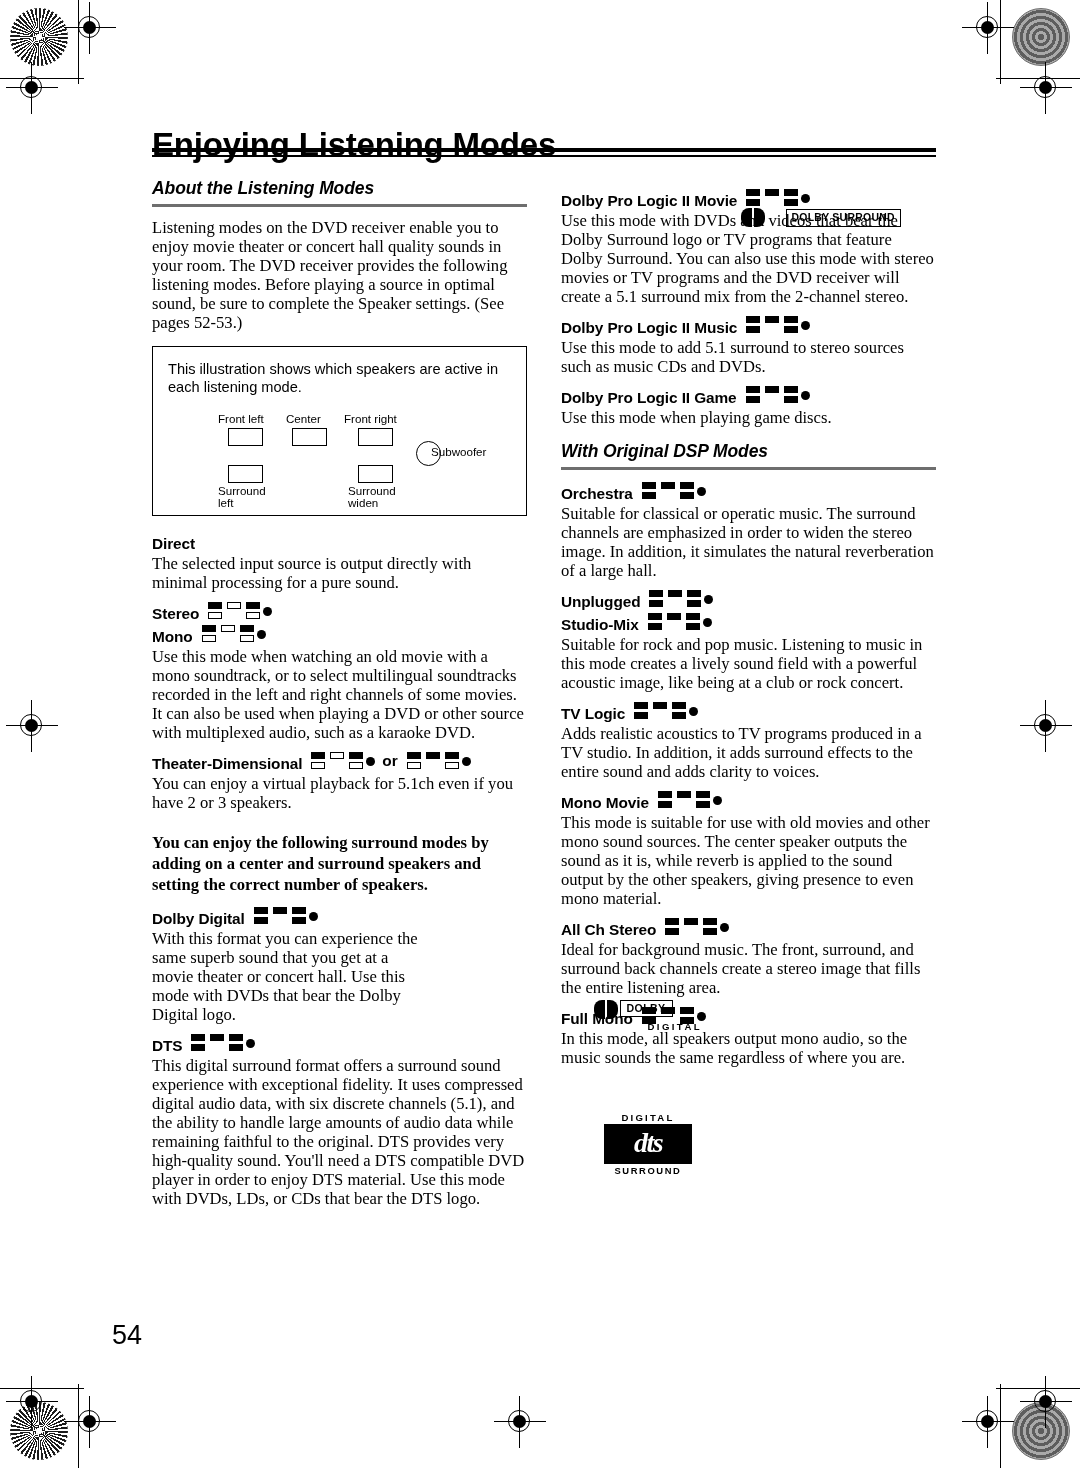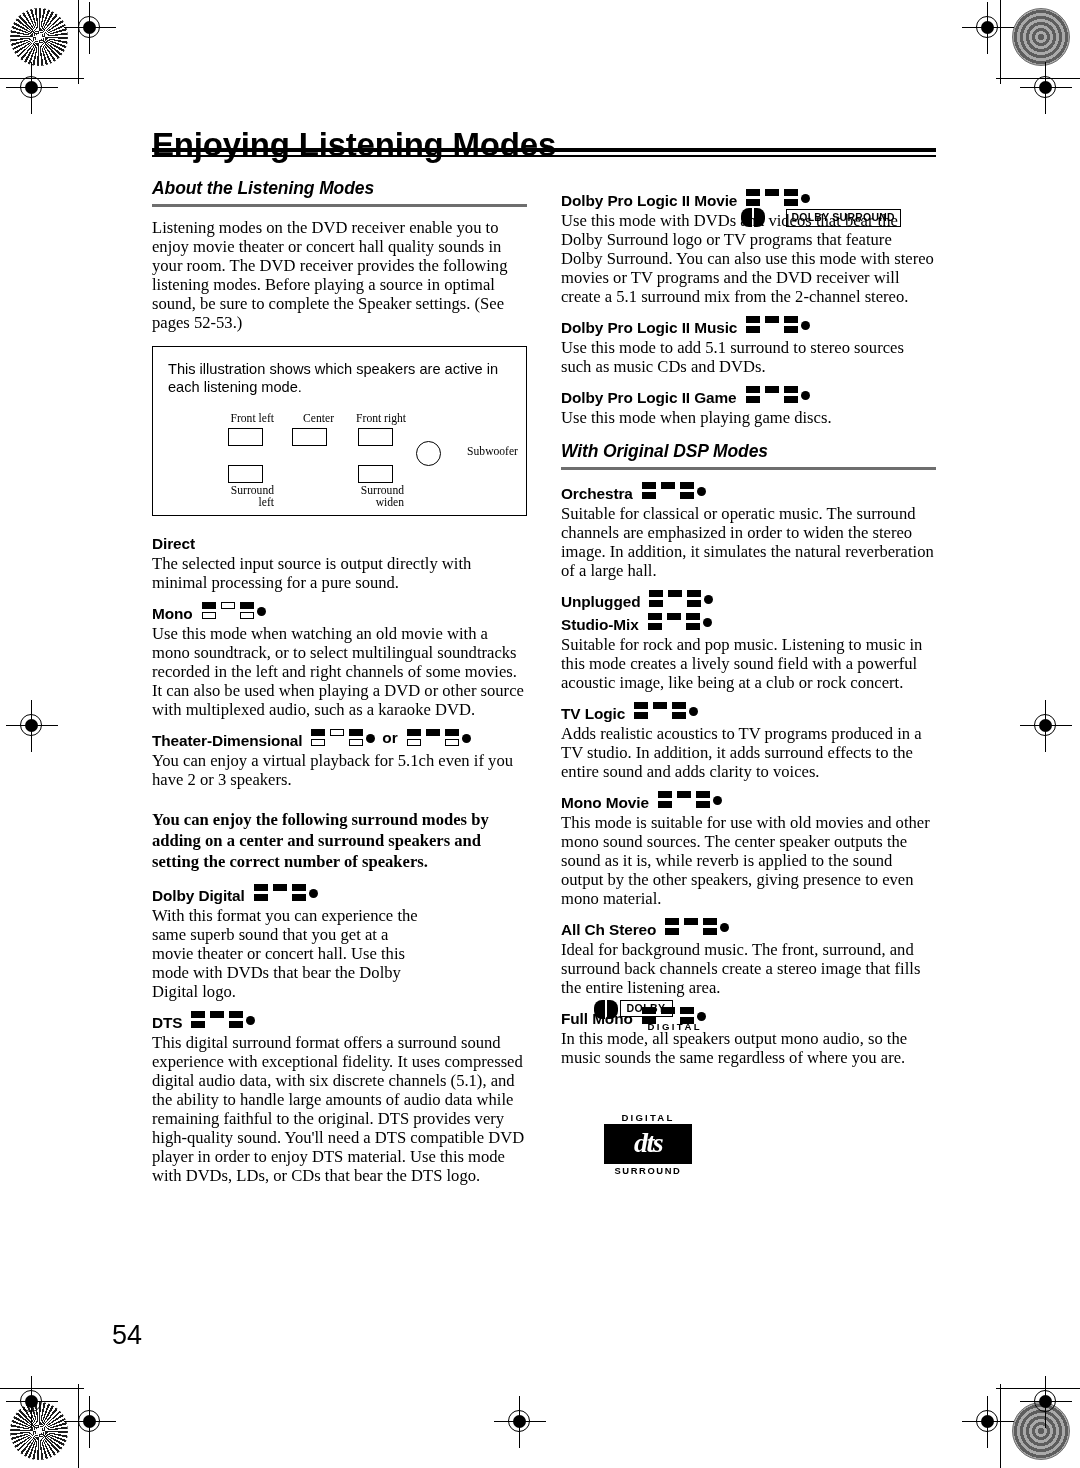--- a/index.html
+++ b/index.html
@@ -208,25 +208,25 @@
     line-height: 18px;
     margin: 0;
   }
   .diagram {
     position: absolute;
     left: 15px; top: 66px;
     width: 345px; height: 92px;
   }
   .diagram .lbl {
     position: absolute;
-    font-family: Liberation Serif, serif;
+    font-family: Liberation Sans, sans-serif;
     font-size: 11.6px;
     line-height: 12.6px;
     white-space: nowrap;
-    text-align: right;
+    text-align: left;
   }
   .diagram .spk-box {
     position: absolute;
     width: 35px; height: 18px;
     border: 1.4px solid #000;
     box-sizing: border-box;
     background: #fff;
   }
   .diagram .sub-circle {
     position: absolute;
@@ -238,21 +238,21 @@
   }
 
   
   .d-fl-lbl { left: 50px;  top: 0px;  width: 56px; }
   .d-ce-lbl { left: 118px; top: 0px;  width: 48px; }
   .d-fr-lbl { left: 176px; top: 0px;  width: 62px; }
   .d-fl-box { left: 60px;  top: 15px; }
   .d-ce-box { left: 124px; top: 15px; }
   .d-fr-box { left: 190px; top: 15px; }
   .d-sub-circle { left: 248px; top: 28px; }
-  .d-sub-lbl { left: 280px; top: 33px; width: 70px; text-align: left; }
+  .d-sub-lbl { left: 263px; top: 33px; width: 70px; text-align: left; }
   .d-sl-box { left: 60px;  top: 52px; }
   .d-sr-box { left: 190px; top: 52px; }
   .d-sl-lbl { left: 50px;  top: 72px; width: 56px; }
   .d-sr-lbl { left: 180px; top: 72px; width: 56px; }
   .dd-mark {
     display: inline-flex;
     gap: 1.5px;
     align-items: center;
   }
   .dd-mark .d-left, .dd-mark .d-right {
@@ -473,20 +473,31 @@
           <span>widen</span>
         </div>
       </div>
     </div>
 
     <div class="mode">
       <span class="mode-name">Direct</span>
     </div>
     <p class="body tight">The selected input source is output directly with minimal processing for a pure sound.</p>
 
+    <div class="mode">
+      <span class="mode-name">Stereo</span>
+      <span class="spk-icon">
+          <span class="bx fl on"></span>
+          <span class="bx ce"></span>
+          <span class="bx fr on"></span>
+          <span class="bx sl"></span>
+          <span class="bx sr"></span>
+          <span class="sw"></span>
+        </span>
+    </div>
 
     <div class="mode">
       <span class="mode-name">Mono</span>
       <span class="spk-icon">
           <span class="bx fl on"></span>
           <span class="bx ce"></span>
           <span class="bx fr on"></span>
           <span class="bx sl"></span>
           <span class="bx sr"></span>
           <span class="sw"></span>

